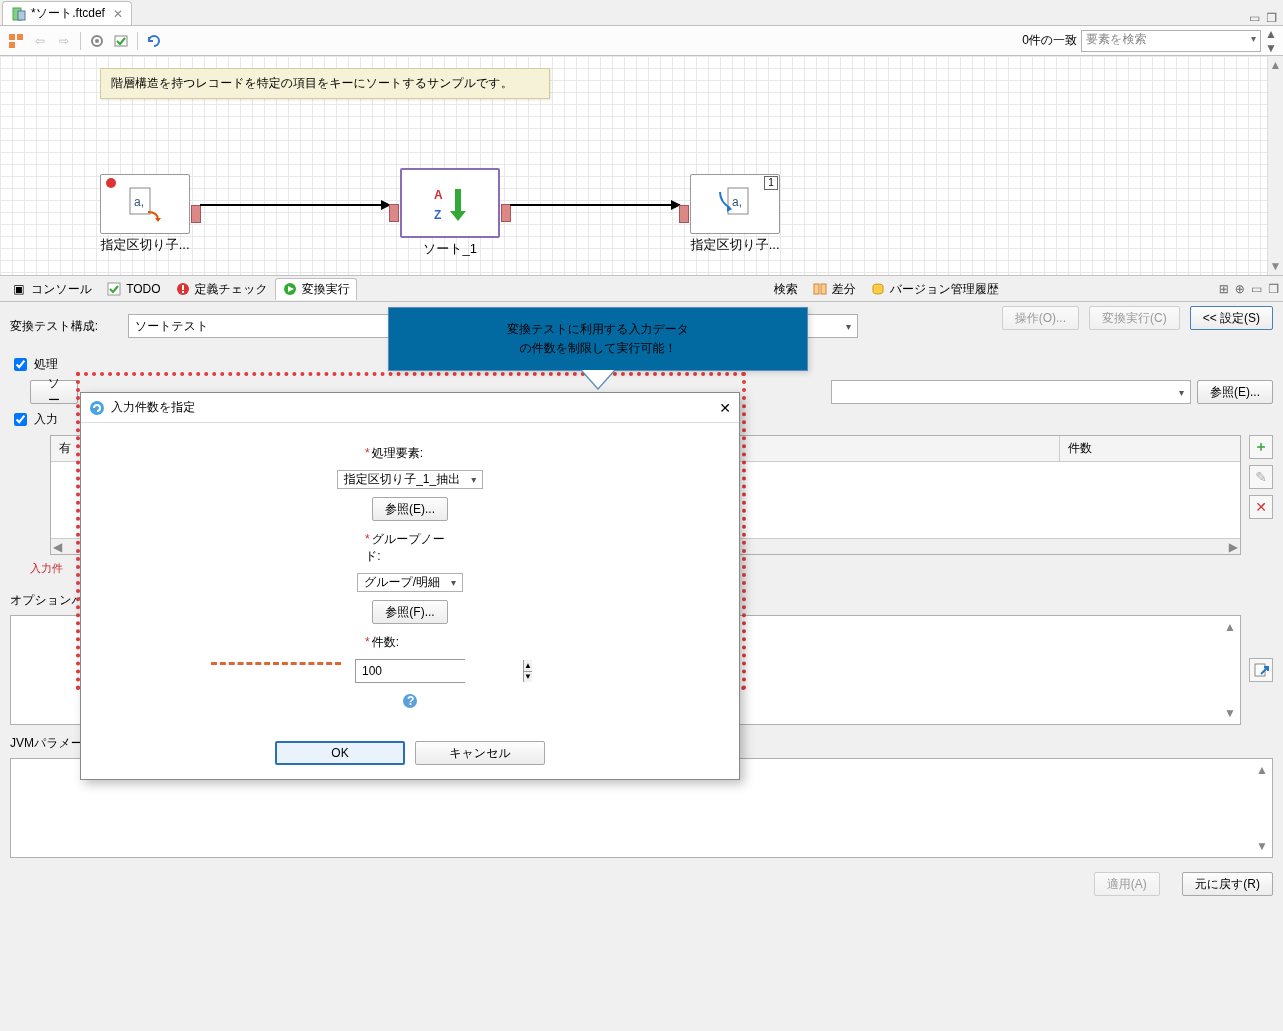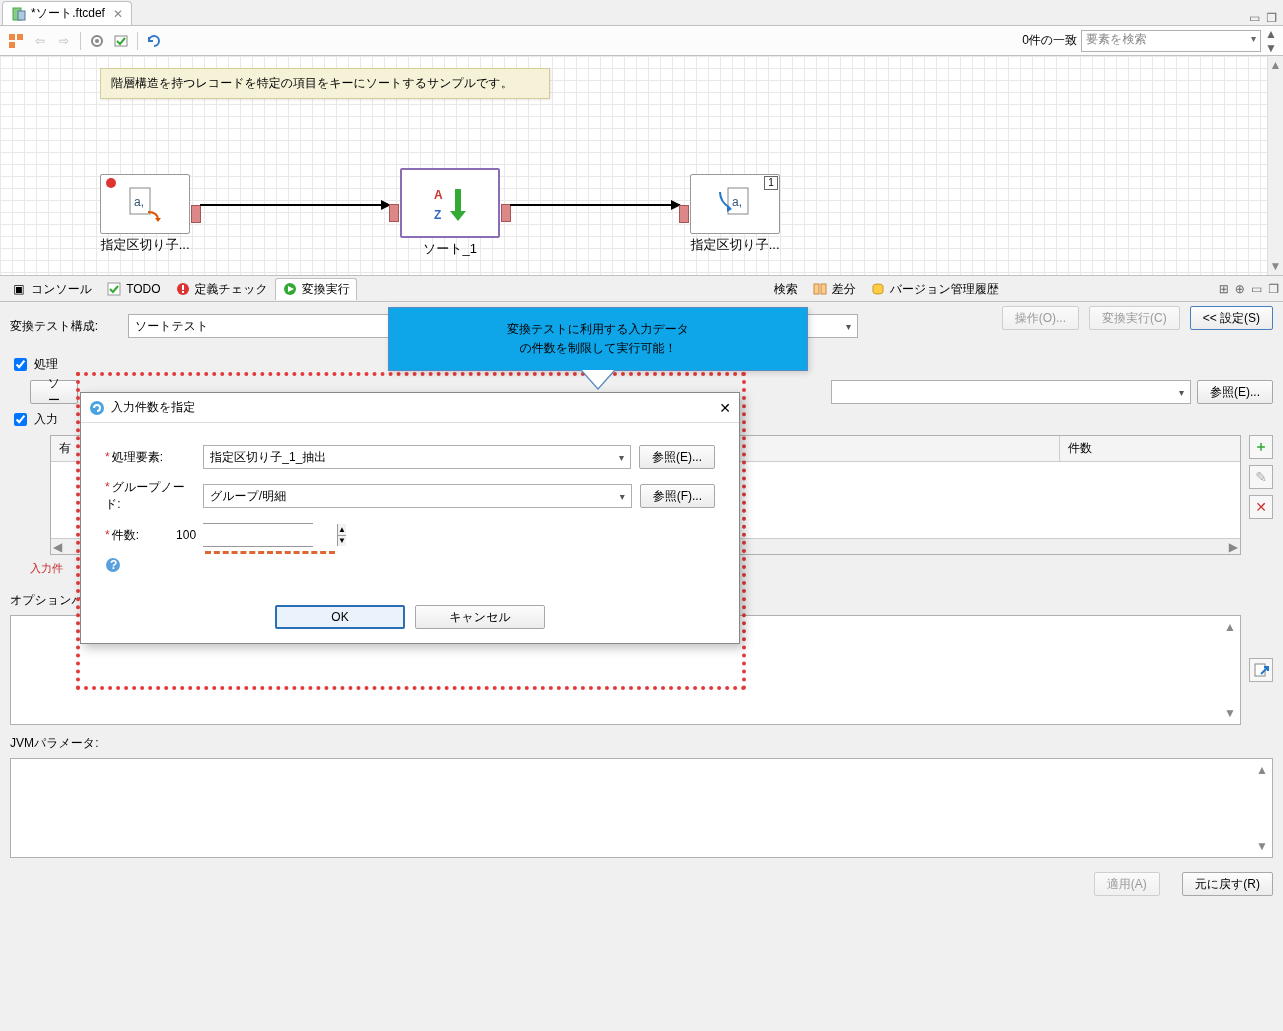--- a/index.html
+++ b/index.html
@@ -66,37 +66,37 @@
 .err-text { color:#c52a2a; font-size:11px;}
 .textarea { border:1px solid #b0b0b0; background:#fff; height:110px; position:relative;}
 .textarea .scroll-v { position:absolute; right:2px; top:4px; bottom:4px; width:14px; display:flex; flex-direction:column; justify-content:space-between; font-size:10px; color:#888;}
 .footer-btns { display:flex; gap:22px; justify-content:flex-end; padding-top:8px;}
 
 
 .dialog { position:absolute; left:80px; top:392px; width:660px; background:#fff; border:1px solid #888; box-shadow:4px 4px 10px rgba(0,0,0,.25); z-index:10;}
 .dlg-title { height:30px; display:flex; align-items:center; padding:0 8px; gap:6px; border-bottom:1px solid #ddd;}
 .dlg-title .close { margin-left:auto; font-size:14px; cursor:pointer;}
 .dlg-body { padding:12px 16px;}
-.dlg-body .row { margin: 10px 8px;}
+.dlg-body .row { margin: 10px 14px; flex-direction: column;}
 .dlg-body .label { width:90px;}
 .req::before { content:"*"; color:#cc3333; margin-right:2px;}
-.spinner { width:110px; height:24px; border:1px solid #999; background:#404040; display:flex; align-items:stretch;justify-content:center;}
+.spinner { width:110px; height:24px; border:1px solid #999; background:#404040; display:flex; align-items:stretch;}
 .spinner input { border:none; flex:1; padding:0 6px; font-size:12px; outline:none;}
 .spin-btns { width:18px; border-left:1px solid #999; display:flex; flex-direction:column;}
 .spin-btns div { flex:1; display:flex; align-items:center; justify-content:center; font-size:8px; cursor:pointer; background:#f2f2f2;}
 .spin-btns div:first-child { border-bottom:1px solid #999;}
 .underline-red { position:absolute; height:3px; border-bottom:3px dashed #d63; }
 .dlg-footer { display:flex; gap:10px; justify-content:center; padding:10px 0 14px;}
 .dlg-footer .btn { width:130px; justify-content:center;}
 
 
 .highlight-box { position:absolute; border:4px dotted #e23b3b; pointer-events:none; z-index:5;}
 
 
-.callout { position:absolute; left:388px; top:307px; width:420px; background:#0ea5e9; border:1px solid #5a8abf; padding:12px 16px; text-align:center; font-size:16px; line-height:1.6; box-shadow:2px 2px 6px rgba(0,0,0,.15); z-index:20;}
+.callout { position:absolute; left:388px; top:307px; width:420px; background:#0369a1; border:1px solid #5a8abf; padding:12px 16px; text-align:center; font-size:16px; line-height:1.6; box-shadow:2px 2px 6px rgba(0,0,0,.15); z-index:20;}
 .callout::after { content:""; position:absolute; left:50%; bottom:-18px; transform:translateX(-50%); border-top:18px solid #fff; border-left:16px solid transparent; border-right:16px solid transparent;}
 .callout::before { content:""; position:absolute; left:50%; bottom:-20px; transform:translateX(-50%); border-top:19px solid #5a8abf; border-left:17px solid transparent; border-right:17px solid transparent;}
 
 
 .ic { width:16px; height:16px; display:inline-flex; align-items:center; justify-content:center;}
 </style>
 </head>
 <body>
 
 <div class="tabbar">

